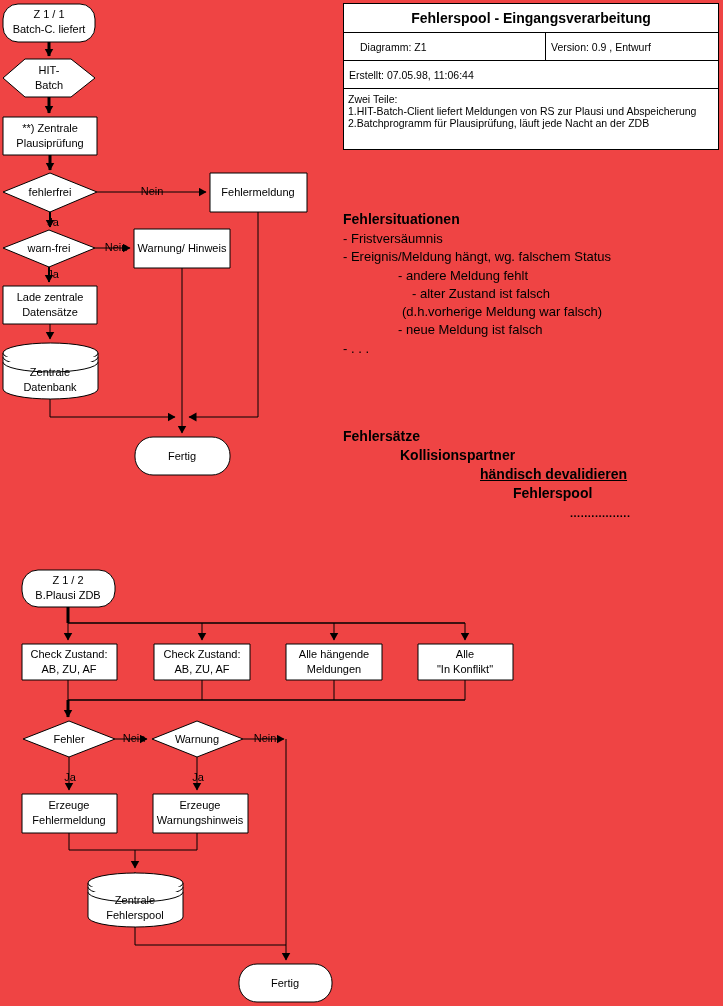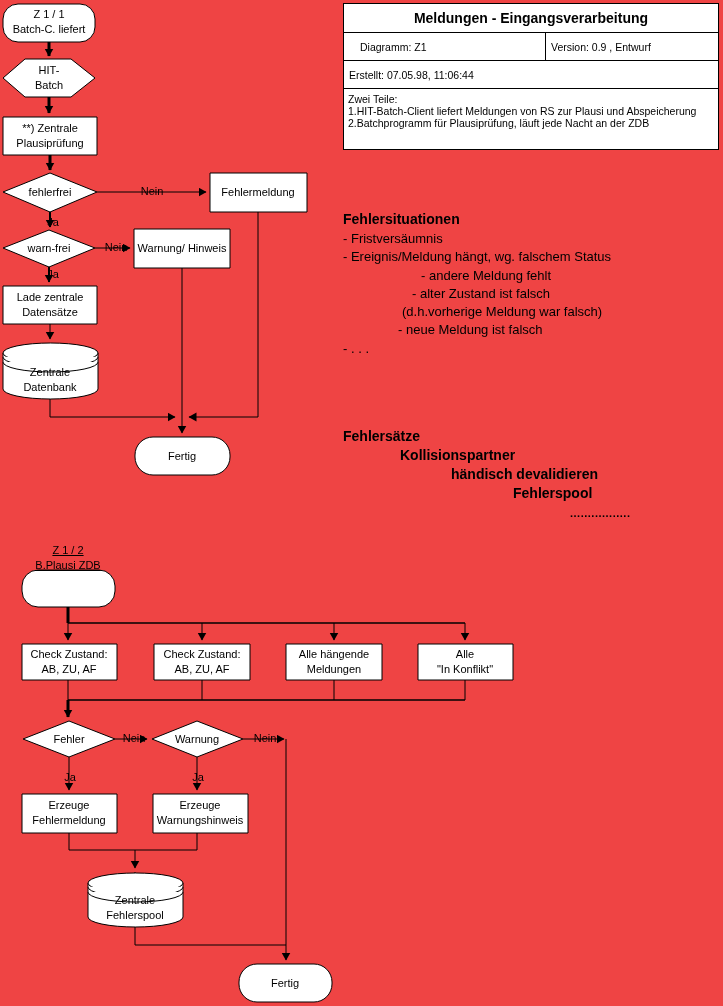--- a/index.html
+++ b/index.html
@@ -140,21 +140,21 @@
   <div class="nl" style="left:50px; top:305px;">Lade zentrale
 Datensätze</div>
   <div class="nl" style="left:50px; top:380px;">Zentrale
 Datenbank</div>
   <div class="nl" style="left:182px; top:456px;">Fertig</div>
   <div class="el" style="left:152px; top:191px;">Nein</div>
   <div class="el" style="left:53px; top:222px;">Ja</div>
   <div class="el" style="left:116px; top:247px;">Nein</div>
   <div class="el" style="left:53px; top:274px;">Ja</div>
 
-  <div class="nl" style="left:68px; top:558px;text-decoration:underline;">Z 1 / 2
+  <div class="nl" style="left:68px; top:588px;">Z 1 / 2
 B.Plausi ZDB</div>
   <div class="nl" style="left:69px; top:662px;">Check Zustand:
 AB, ZU, AF</div>
   <div class="nl" style="left:202px; top:662px;">Check Zustand:
 AB, ZU, AF</div>
   <div class="nl" style="left:334px; top:662px;">Alle hängende
 Meldungen</div>
   <div class="nl" style="left:465px; top:662px;">Alle
 "In Konflikt"</div>
   <div class="nl" style="left:69px; top:739px;">Fehler</div>
@@ -165,41 +165,41 @@
   <div class="el" style="left:198px; top:777px;">Ja</div>
   <div class="nl" style="left:69px; top:813px;">Erzeuge
 Fehlermeldung</div>
   <div class="nl" style="left:200px; top:813px;">Erzeuge
 Warnungshinweis</div>
   <div class="nl" style="left:135px; top:908px;">Zentrale
 Fehlerspool</div>
   <div class="nl" style="left:285px; top:983px;">Fertig</div>
 
   <div class="info">
-    <div class="info-title">Meldungen - Eingangsverarbeitung</div>
+    <div class="info-title">Fehlerspool - Eingangsverarbeitung</div>
     <div class="info-row">
       <div class="cell-l">Diagramm: Z1</div>
       <div class="cell-r">Version: 0.9 , Entwurf</div>
     </div>
     <div class="info-row">
       <div class="cell-r">Erstellt:  07.05.98, 11:06:44</div>
     </div>
     <div class="info-notes">Zwei Teile:
 1.HIT-Batch-Client liefert Meldungen von RS zur Plausi und Abspeicherung
 2.Batchprogramm für Plausiprüfung, läuft jede Nacht an der ZDB</div>
   </div>
 
   <div class="h1" style="left:343px; top:211px;">Fehlersituationen</div>
   <div class="fsit" style="left:343px; top:231px;">- Fristversäumnis</div>
   <div class="fsit" style="left:343px; top:249px;">- Ereignis/Meldung hängt, wg. falschem Status</div>
-  <div class="fsit" style="left:421px; top:268px;">- andere Meldung fehlt</div>
+  <div class="fsit" style="left:398px; top:268px;">- andere Meldung fehlt</div>
   <div class="fsit" style="left:412px; top:286px;">- alter Zustand ist falsch</div>
   <div class="fsit" style="left:402px; top:304px;">(d.h.vorherige Meldung war falsch)</div>
   <div class="fsit" style="left:398px; top:322px;">- neue Meldung ist falsch</div>
   <div class="fsit" style="left:343px; top:341px;">- . . .</div>
 
   <div class="fsaetze" style="left:343px; top:428px;">Fehlersätze</div>
   <div class="fsaetze" style="left:400px; top:447px;text-align:center;">Kollisionspartner</div>
-  <div class="fsaetze" style="left:451px; top:466px;">händisch devalidieren</div>
+  <div class="fsaetze" style="left:480px; top:466px;text-decoration:underline;">händisch devalidieren</div>
   <div class="fsaetze" style="left:513px; top:485px;">Fehlerspool</div>
   <div class="fsdots" style="left:570px; top:507px;">.................</div>
 
 </div>
 
 </body></html>

